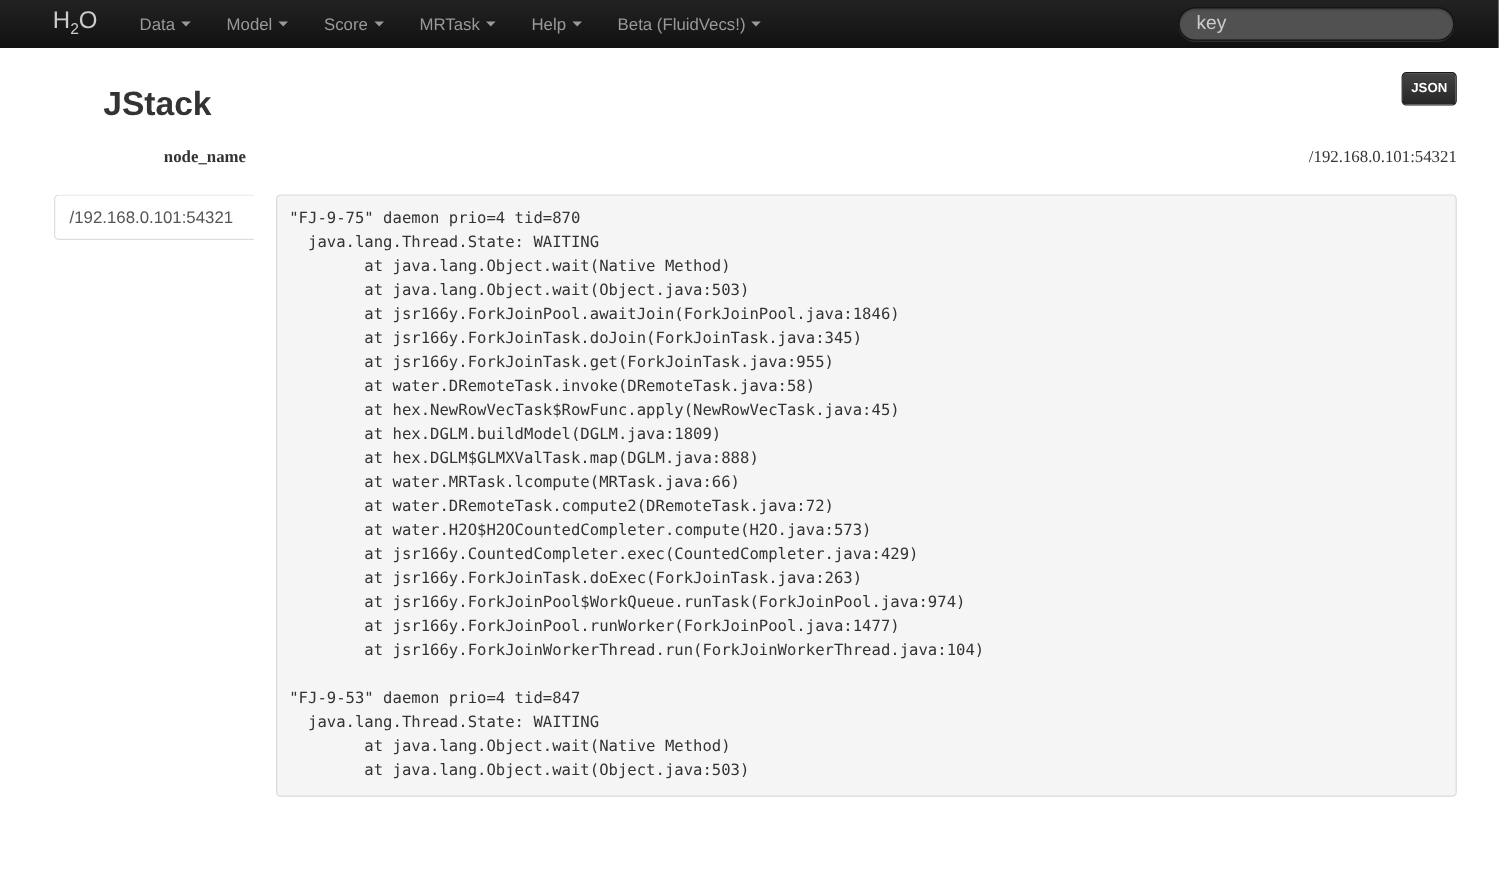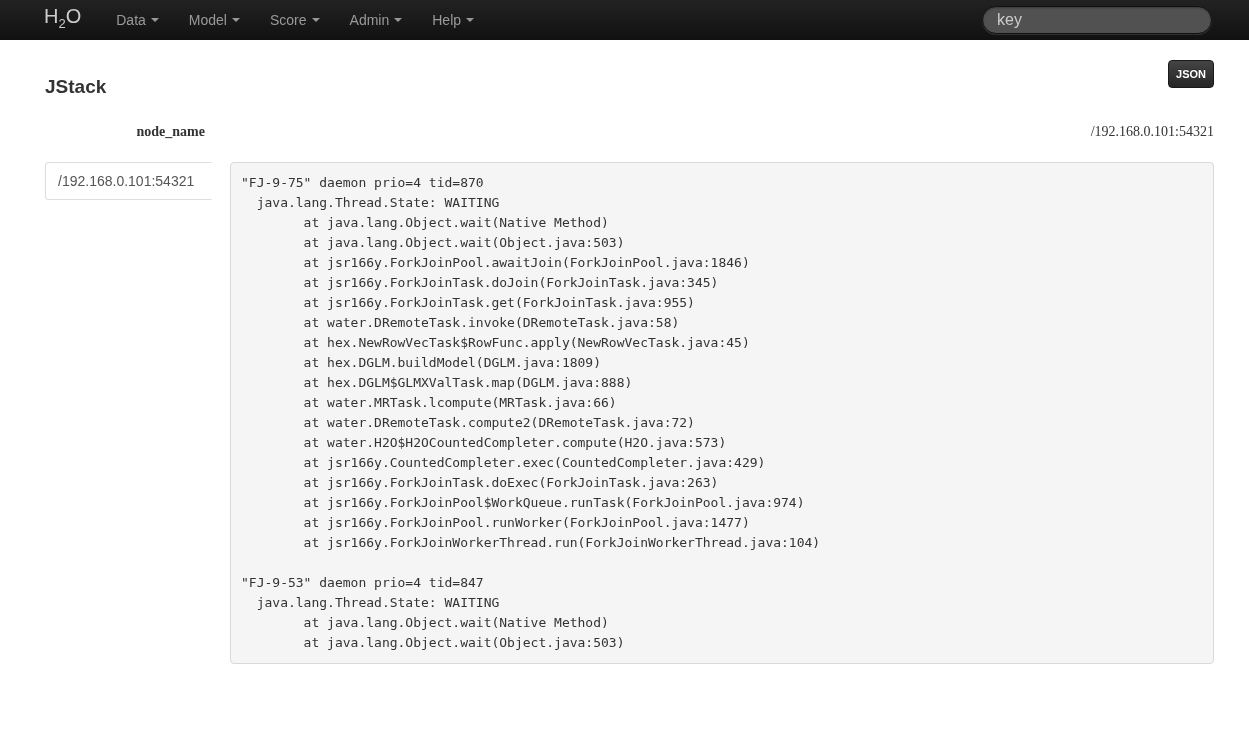--- a/index.html
+++ b/index.html
@@ -78,24 +78,25 @@
     text-shadow: 0 -1px 0 rgba(0,0,0,.25);
     cursor: pointer;
     line-height: 14px;
   }
 
   
   .container { margin: 0 35px 0 45px; }
   .page-title {
     margin-top: 30px;
     margin-bottom: 14px;
-    font-size: 19px;
+    font-size: 28px;
     font-weight: bold;
     line-height: 34px;
     color: #333333;
+    margin-left: 41px;
   }
 
   .form-horizontal { margin-top: 18px; font-family: Liberation Serif, serif; }
   .control-group { display: flex; margin-bottom: 20px; }
   .control-label {
     width: 160px;
     text-align: right;
     font-weight: bold;
     font-size: 14px;
     line-height: 20px;
@@ -150,25 +151,29 @@
       </li>
     <li class="nav-item">
         <span>Model</span>
         <b class="caret"></b>
       </li>
     <li class="nav-item">
         <span>Score</span>
         <b class="caret"></b>
       </li>
     <li class="nav-item">
-        <span>Admin</span>
+        <span>MRTask</span>
         <b class="caret"></b>
       </li>
     <li class="nav-item">
         <span>Help</span>
+        <b class="caret"></b>
+      </li>
+    <li class="nav-item">
+        <span>Beta (FluidVecs!)</span>
         <b class="caret"></b>
       </li>
   </ul>
   <input class="search-query" type="text" placeholder="key" style="">
 </div>
 
 <a class="json-btn">JSON</a>
 
 <div class="container">
   <h2 class="page-title">JStack</h2>

